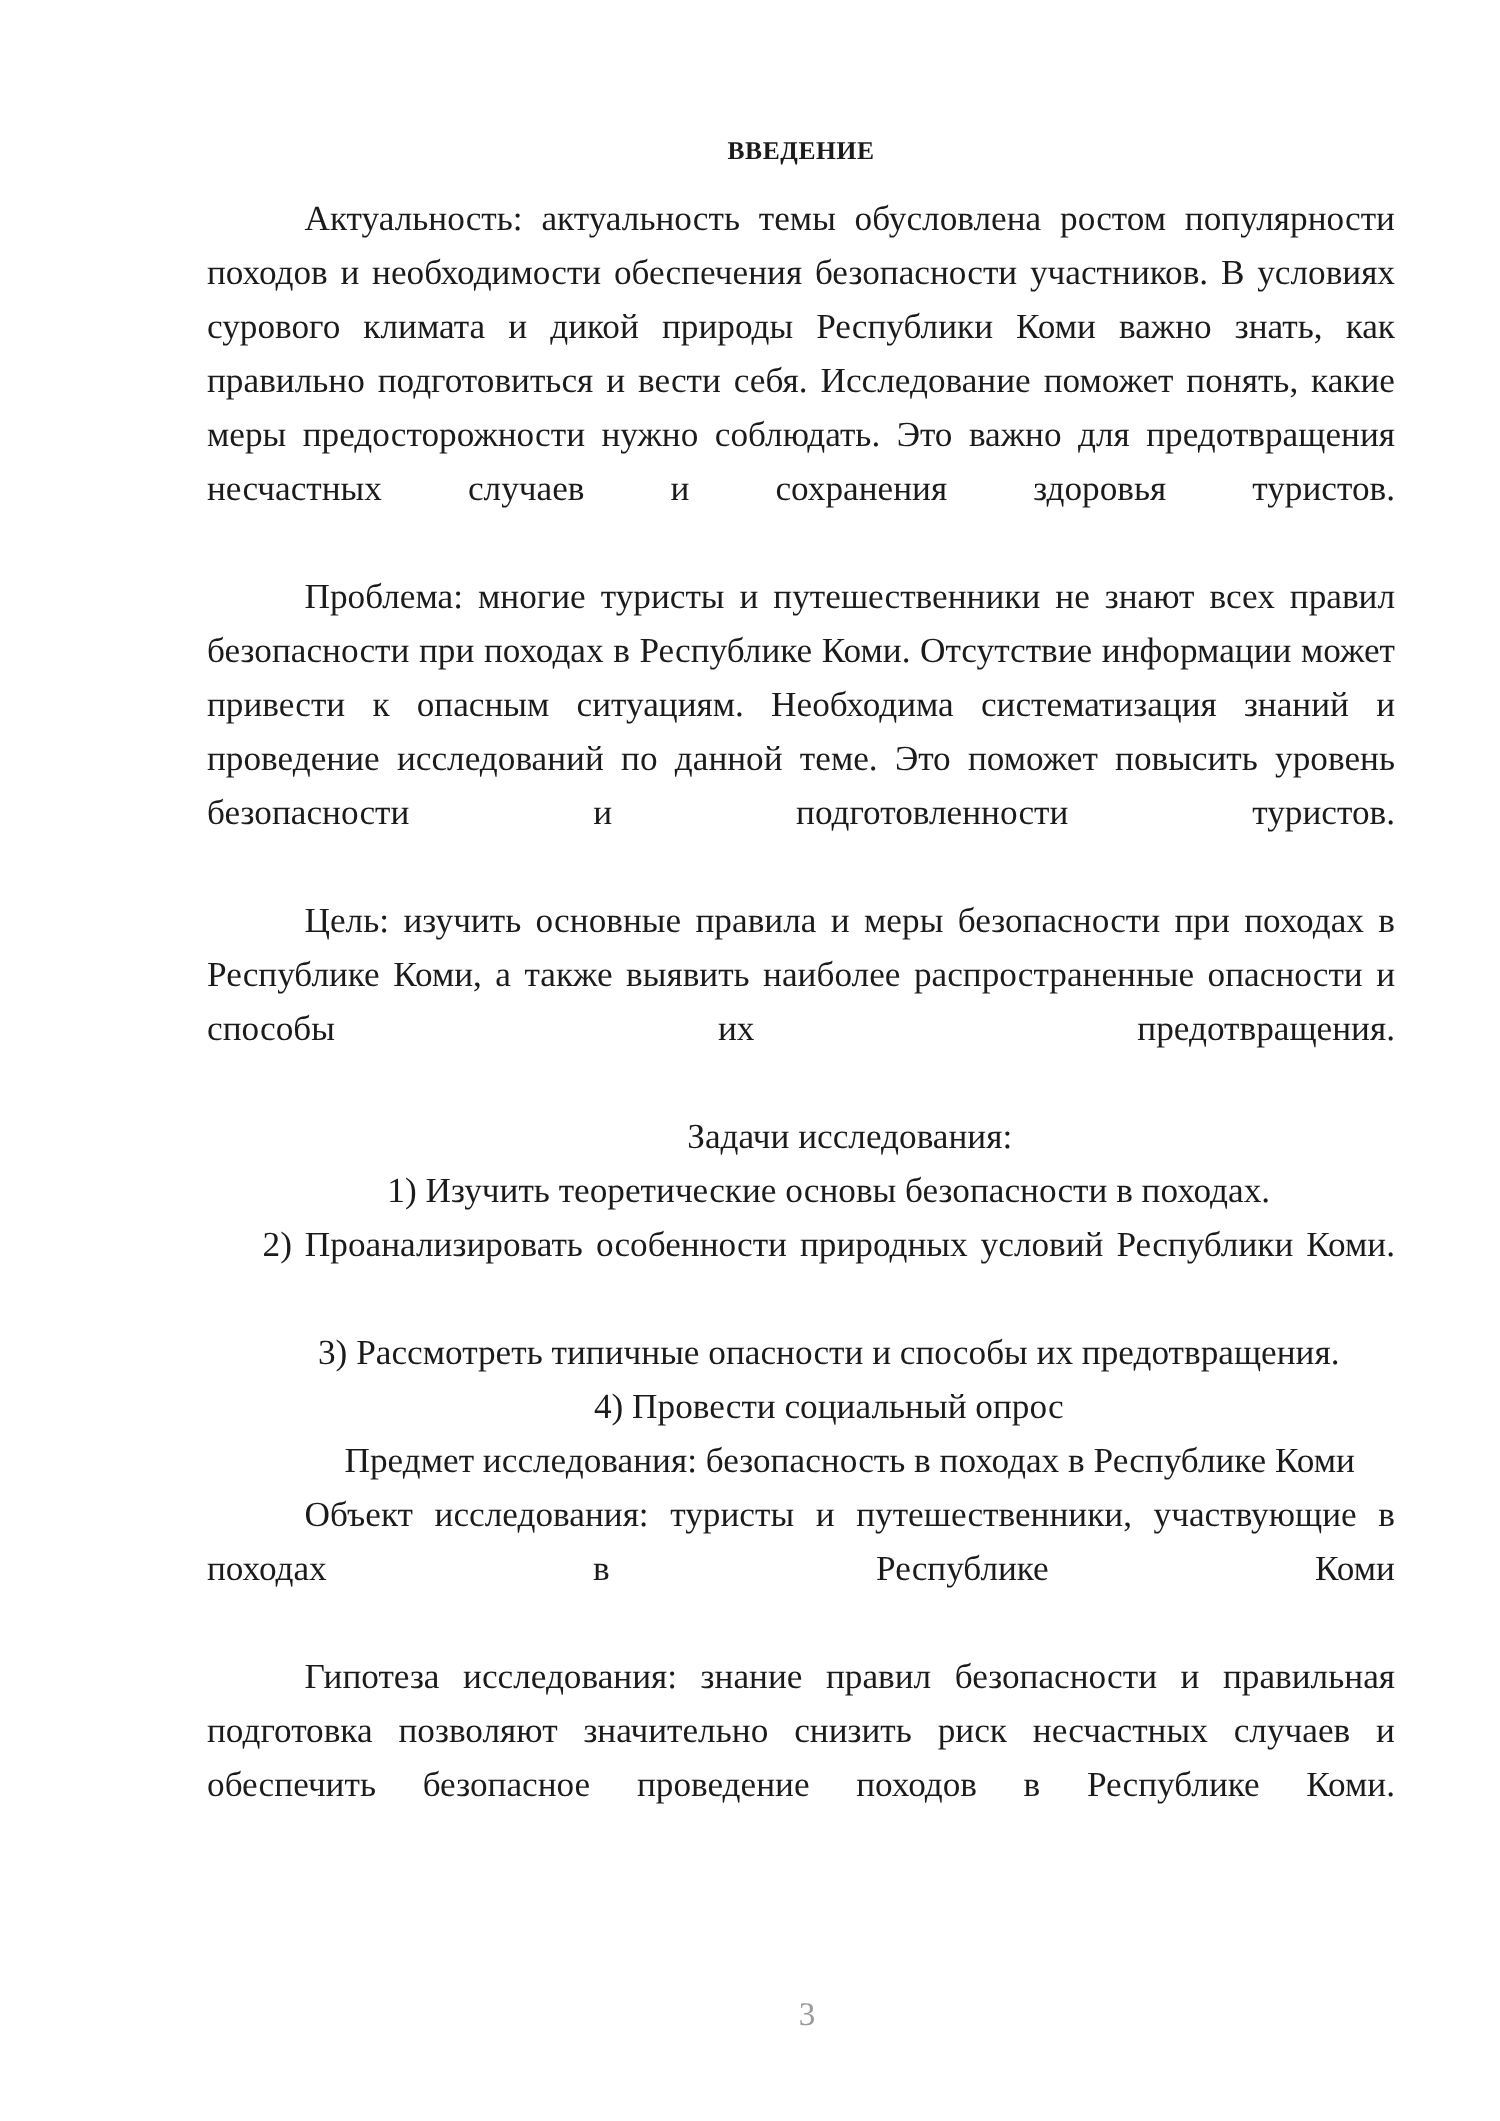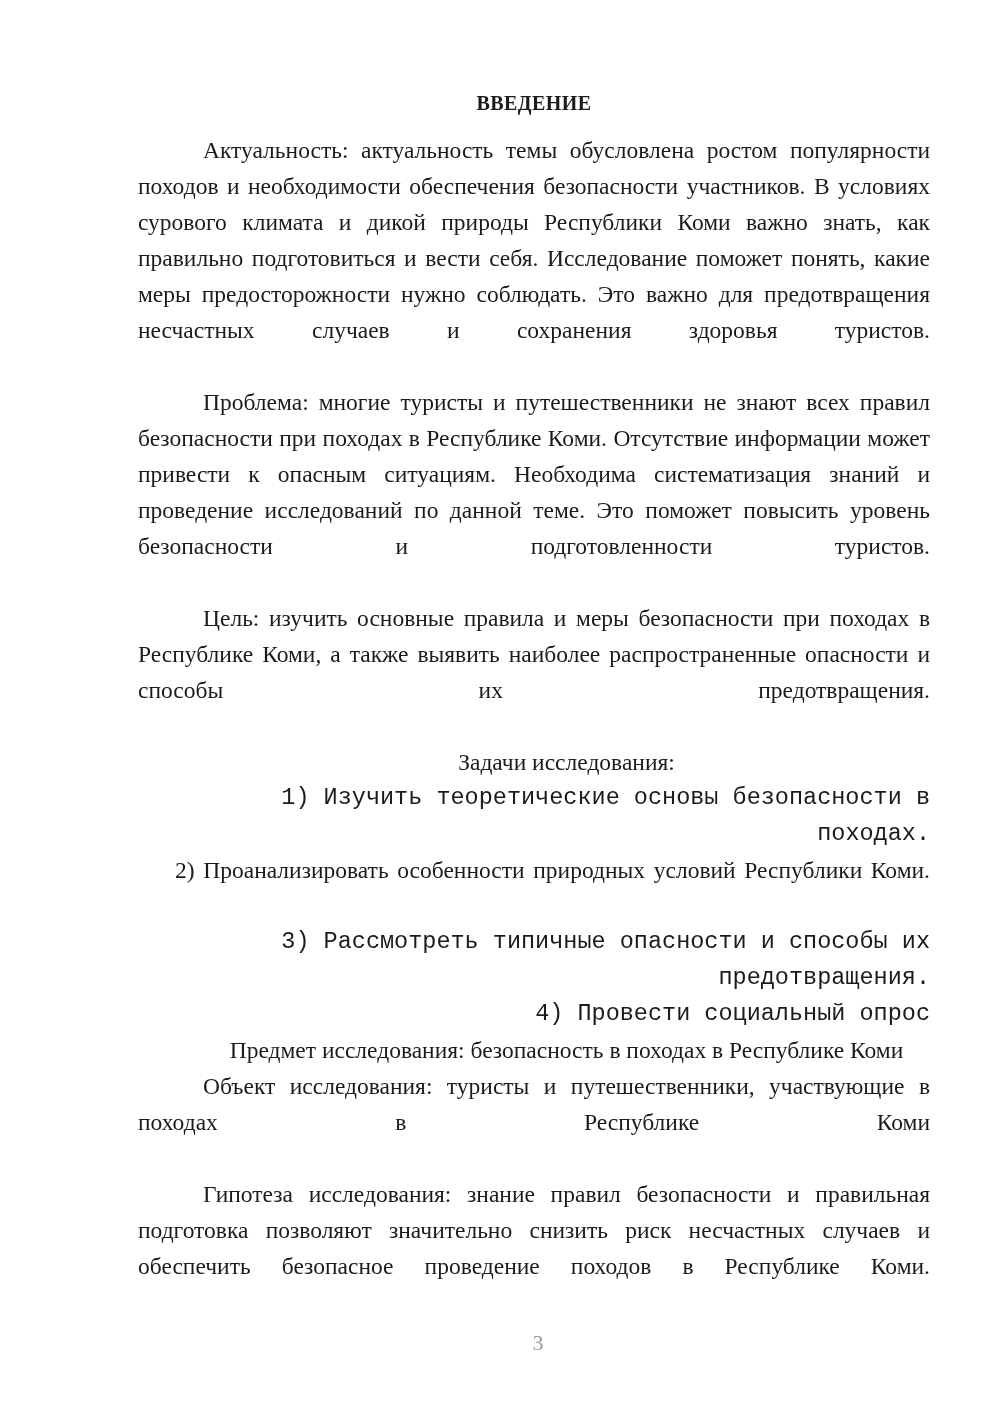--- a/index.html
+++ b/index.html
@@ -23,21 +23,21 @@
 
   
   .content {
     position: absolute;
     left: 138px;
     top: 88px;
     width: 792px;
   }
 
   .doc-title {
-    font-size: 20px;
+    font-size: 17px;
     font-weight: bold;
     text-align: center;
     letter-spacing: 0.4px;
     line-height: 1.5;
     margin: 0 0 14px 0;
   }
 
   
   .para {
     font-size: 23.5px;
@@ -70,22 +70,21 @@
     text-indent: 37px;
     margin: 0;
     padding: 0;
   }
   .list-item::after {
     content: "";
     display: inline-block;
     width: 100%;
   }
   .list-item.short {
-    text-align: right;
-    font-family: Liberation Mono, monospace;
+    text-align: center;
   }
   .list-item.short::after { display: none; }
 
   .page-number {
     position: absolute;
     left: 0;
     right: 0;
     top: 1328px;
     text-align: center;
     font-size: 22px;

